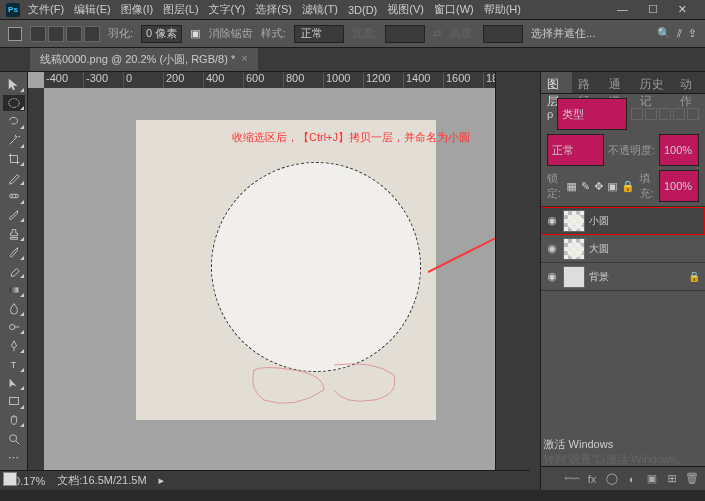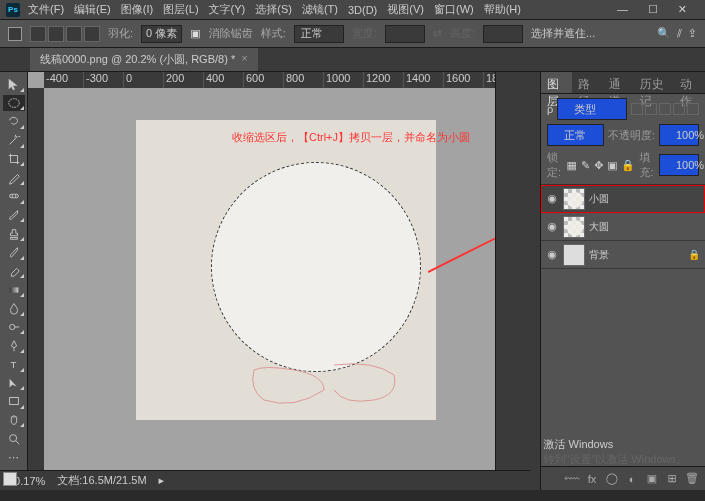--- a/index.html
+++ b/index.html
@@ -37,21 +37,21 @@
 .big-circle{position:absolute;top:42px;left:75px;width:210px;height:210px;background:rgba(255,255,255,0.5);border-radius:50%;border:1px dashed #333}
 .small-outline{position:absolute;top:240px;left:108px;width:160px;height:50px}
 .arrow-svg{position:absolute;top:130px;left:400px;pointer-events:none}
 .right-dock{width:45px;background:#3a3a3a;border-left:1px solid #1a1a1a}
 .panels{width:165px;background:#535353;border-left:1px solid #1a1a1a;display:flex;flex-direction:column}
 .panel-tabs{display:flex;background:#3a3a3a;height:22px;border-bottom:1px solid #1a1a1a}
 .panel-tabs span{padding:4px 6px;font-size:12px;color:#999}
 .panel-tabs span.active{background:#535353;color:#ddd}
 .layer-opts{padding:4px 6px;display:flex;flex-direction:column;gap:4px;border-bottom:1px solid #333}
 .layer-opts .row{display:flex;align-items:center;gap:4px;font-size:10px}
-.layer-opts .drop{background:#1d4ed8;border:1px solid #222;padding:1px 16px;flex:1;height:22px;display:flex;align-items:center}
+.layer-opts .drop{background:#be185d;border:1px solid #222;padding:1px 4px;flex:1;height:32px;display:flex;align-items:center}
 .layer-opts .icons{display:flex;gap:2px}
 .layer-opts .icons i{width:12px;height:12px;border:1px solid #666}
 .layer-opts .lbl{color:#999}
 .layers{flex:1;overflow:auto}
 .layer{display:flex;align-items:center;height:28px;border-bottom:1px solid #3a3a3a;gap:4px;padding:0 4px}
 .layer.sel{outline:1px solid #e00;outline-offset:-1px;background:#444}
 .layer .eye{width:14px;text-align:center;color:#ccc}
 .layer .thumb{width:22px;height:22px;background:#ddd;border:1px solid #666;position:relative;overflow:hidden}
 .layer .thumb.checker{background:repeating-conic-gradient(#bbb 0 25%,#eee 0 50%) 0 0/8px 8px}
 .layer .thumb .circ{position:absolute;top:3px;left:3px;width:16px;height:16px;border-radius:50%;background:rgba(240,238,232,0.9)}

